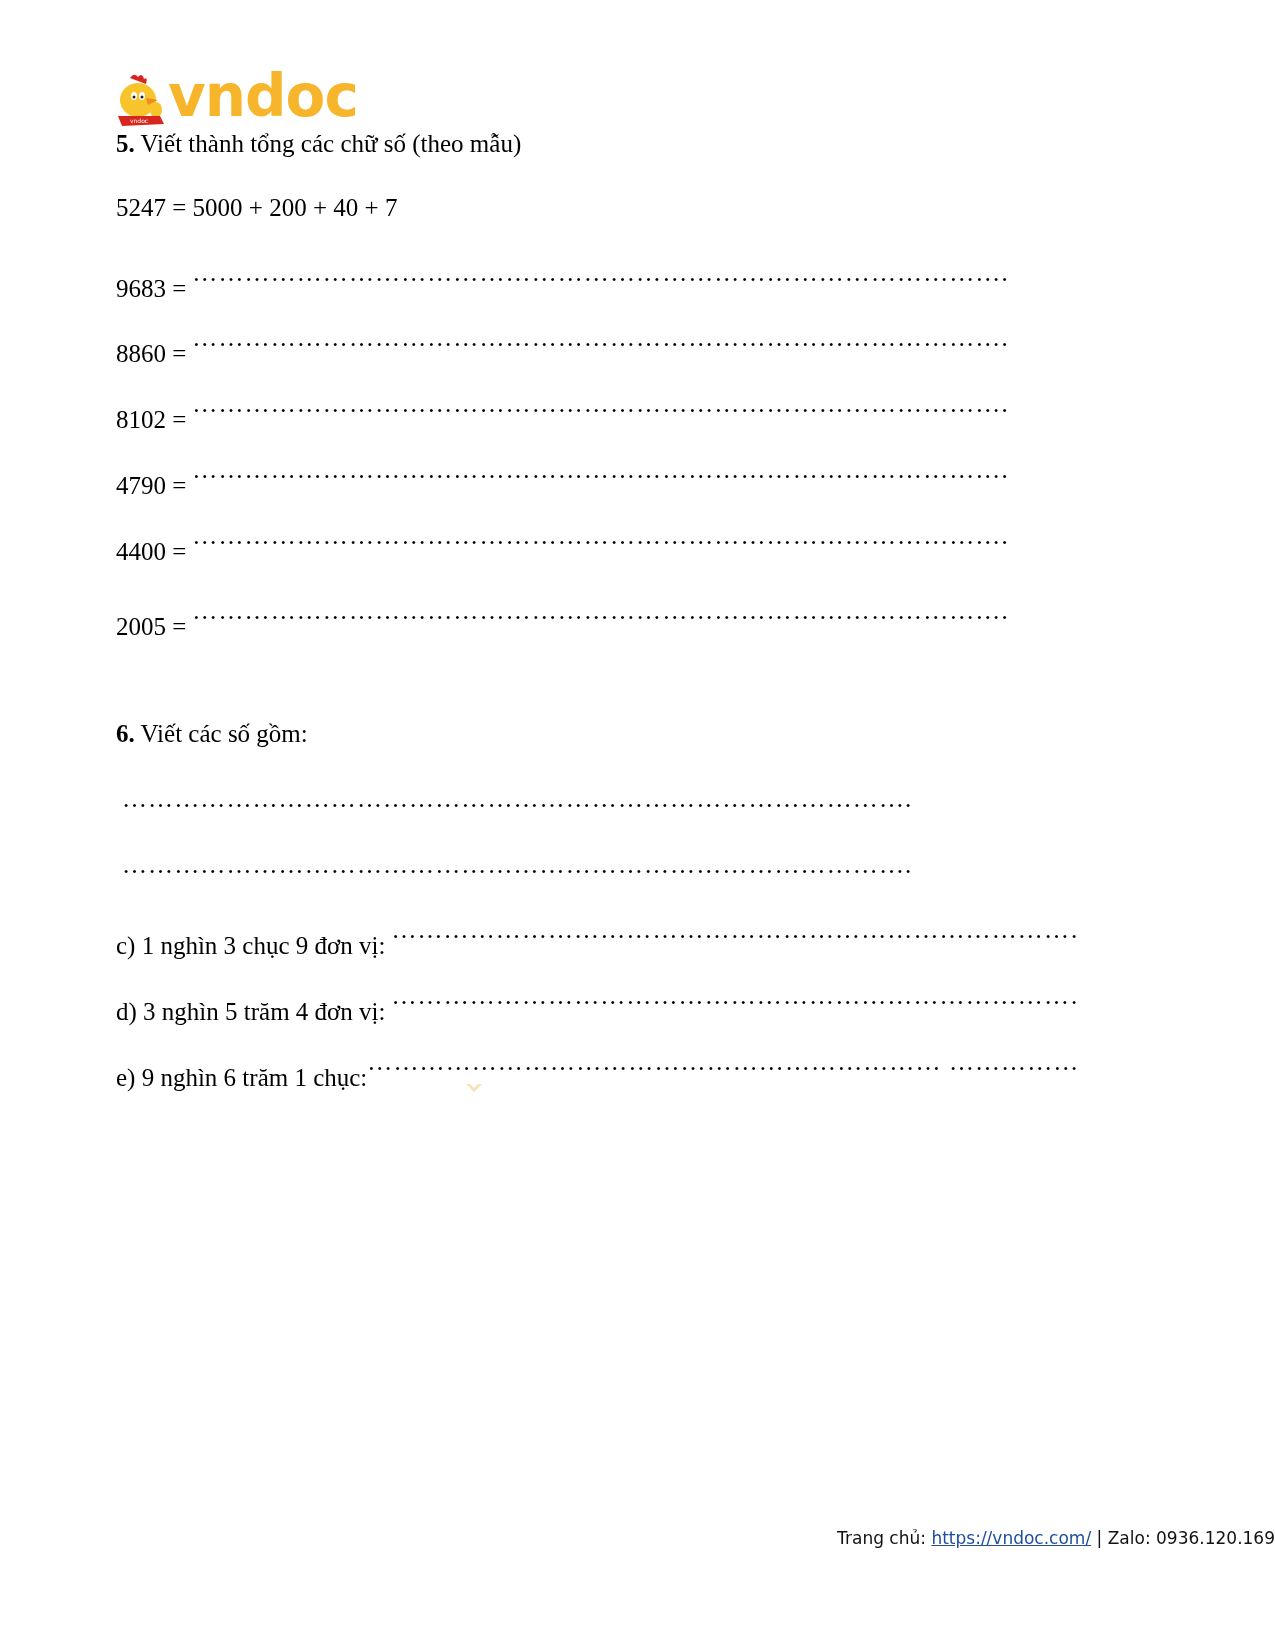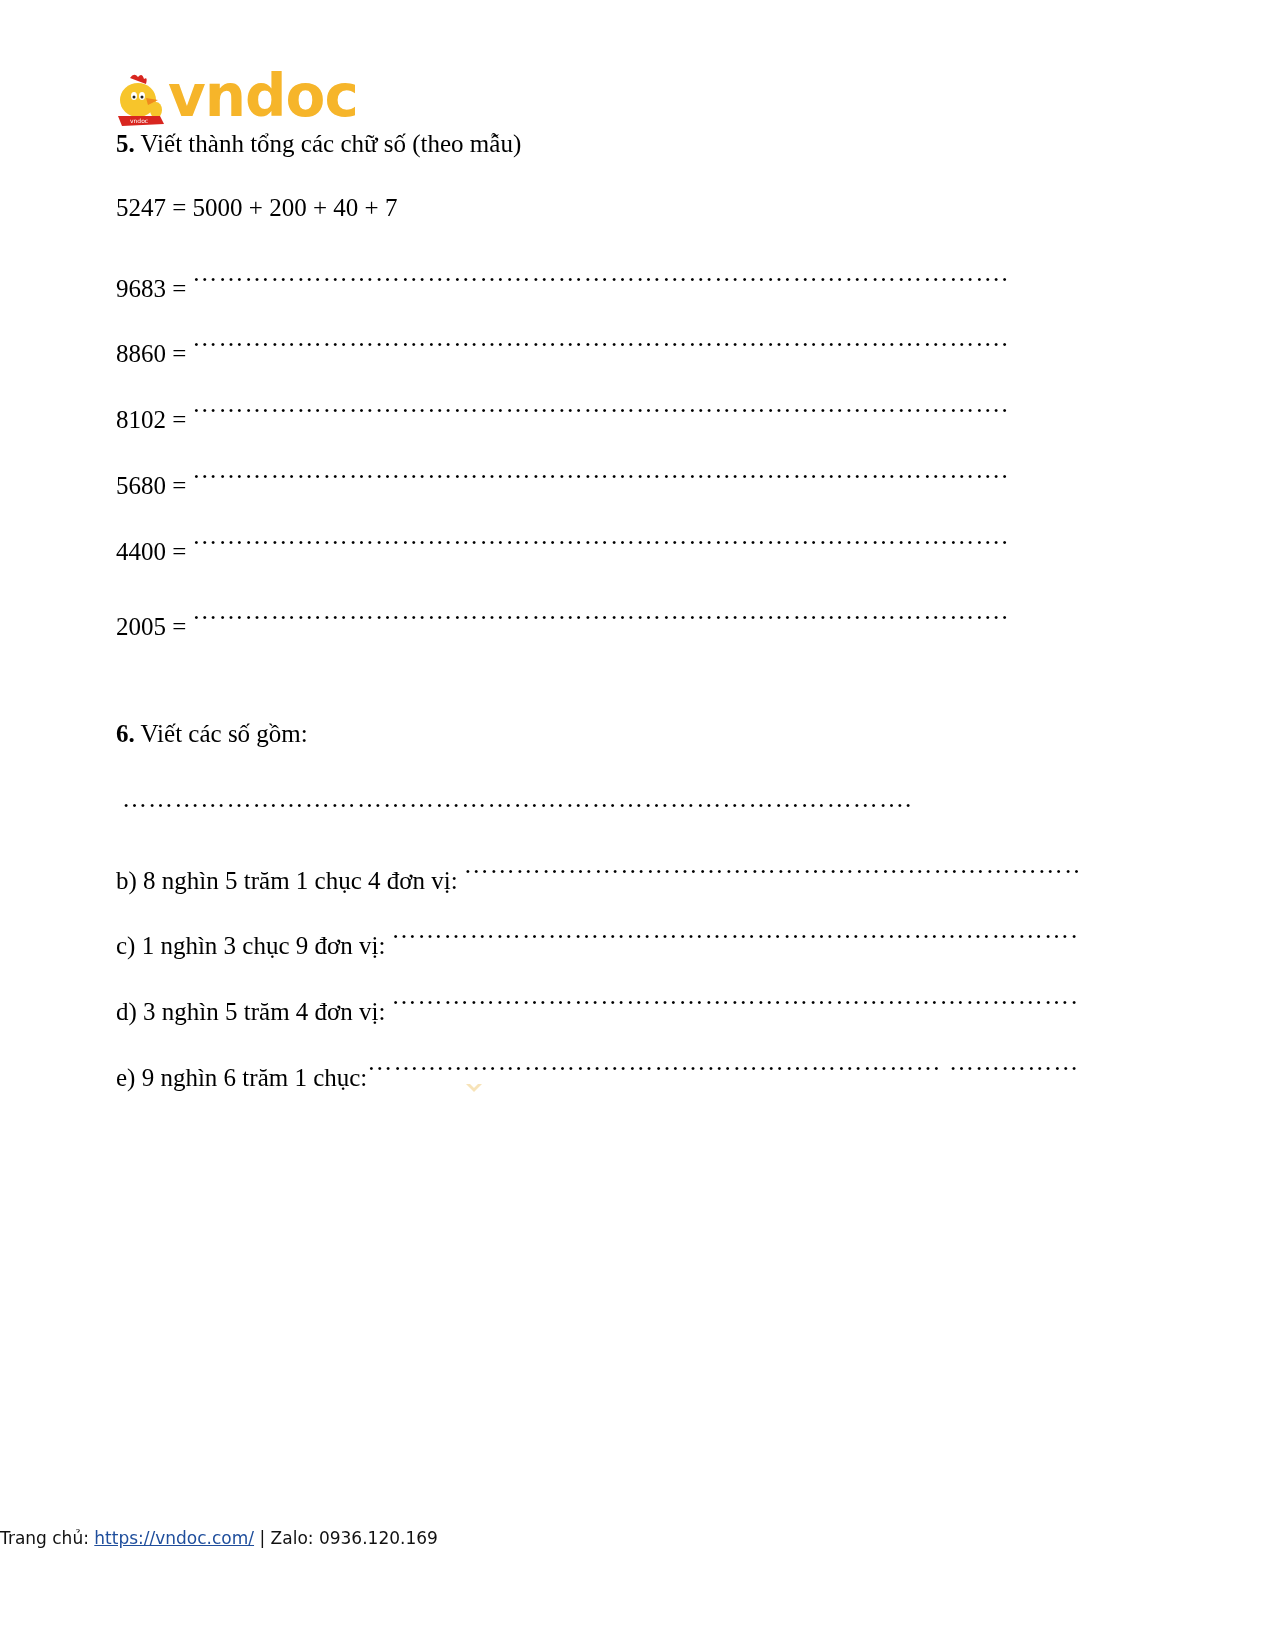--- a/index.html
+++ b/index.html
@@ -6,21 +6,21 @@
     body { width: 1275px; height: 1650px; position: relative; overflow: hidden;
            font-family: "Liberation Serif", "DejaVu Serif", serif; color: #000; }
     .logo { position: absolute; left: 116px; top: 72px; width: 250px; height: 58px; }
     .logo .word { position: absolute; left: 52px; top: -6px; font-family: "DejaVu Sans", sans-serif;
                   font-weight: bold; font-size: 58px; color: #f6b52a; letter-spacing: -1px; line-height: 60px; }
     .line { position: absolute; left: 116px; font-size: 25px; line-height: 30px; white-space: nowrap; }
     .line b { font-weight: bold; }
     .eq { display: flex; width: 965px; }
     .eq .lbl { flex: 0 0 auto; margin-top: 16px; }
     .eq .dots { flex: 1 1 auto; overflow: hidden; white-space: nowrap; margin-left: 6px; letter-spacing: 1.1px; }
-    .footer { position: absolute; top: 1528px; left: 0; width: 1275px; text-align: left;
+    .footer { position: absolute; top: 1528px; left: 0; width: 1275px; text-align: right;
               font-family: "DejaVu Sans", sans-serif; font-size: 17px; color: #111; }
     .footer a { color: #1f4e9c; text-decoration: underline; }
     .watermark { position: absolute; left: 464px; top: 1082px; width: 20px; height: 12px; }
   </style>
 </head>
 <body>
 
 <div class="logo">
   <svg width="56" height="58" viewBox="0 0 56 58" style="position:absolute;left:0;top:0">
     <path d="M14 6 Q18 0 22 5 Q26 0 28 7 Q32 4 30 12 Z" fill="#d8261f"></path>
@@ -50,42 +50,41 @@
 </div>
 <div class="line eq" style="top:323px">
   <span class="lbl">8860 =</span>
   <span class="dots">………………………………………………………………………………….</span>
 </div>
 <div class="line eq" style="top:389px">
   <span class="lbl">8102 =</span>
   <span class="dots">………………………………………………………………………………….</span>
 </div>
 <div class="line eq" style="top:455px">
-  <span class="lbl">5680 =</span>
+  <span class="lbl">4790 =</span>
   <span class="dots">………………………………………………………………………………….</span>
 </div>
 <div class="line eq" style="top:521px">
   <span class="lbl">4400 =</span>
   <span class="dots">………………………………………………………………………………….</span>
 </div>
 <div class="line eq" style="top:596px">
   <span class="lbl">2005 =</span>
   <span class="dots">………………………………………………………………………………….</span>
 </div>
 
 <div class="line" style="top:719px">
   <b>6.</b>
   <span>Viết các số gồm:</span>
 </div>
 
 <div class="line eq" style="top:784px">
   <span class="dots">……………………………………………………………………………….</span>
 </div>
 <div class="line eq" style="top:850px">
-  <span class="lbl">b) 8 nghìn 5 trăm 1 chục 4 đơn vị:</span>
   <span class="dots">……………………………………………………………………………….</span>
 </div>
 <div class="line eq" style="top:915px">
   <span class="lbl">c) 1 nghìn 3 chục 9 đơn vị:</span>
   <span class="dots">……………………………………………………………………………………</span>
 </div>
 <div class="line eq" style="top:981px">
   <span class="lbl">d) 3 nghìn 5 trăm 4 đơn vị:</span>
   <span class="dots">…………………………………………………………………………………..</span>
 </div>

